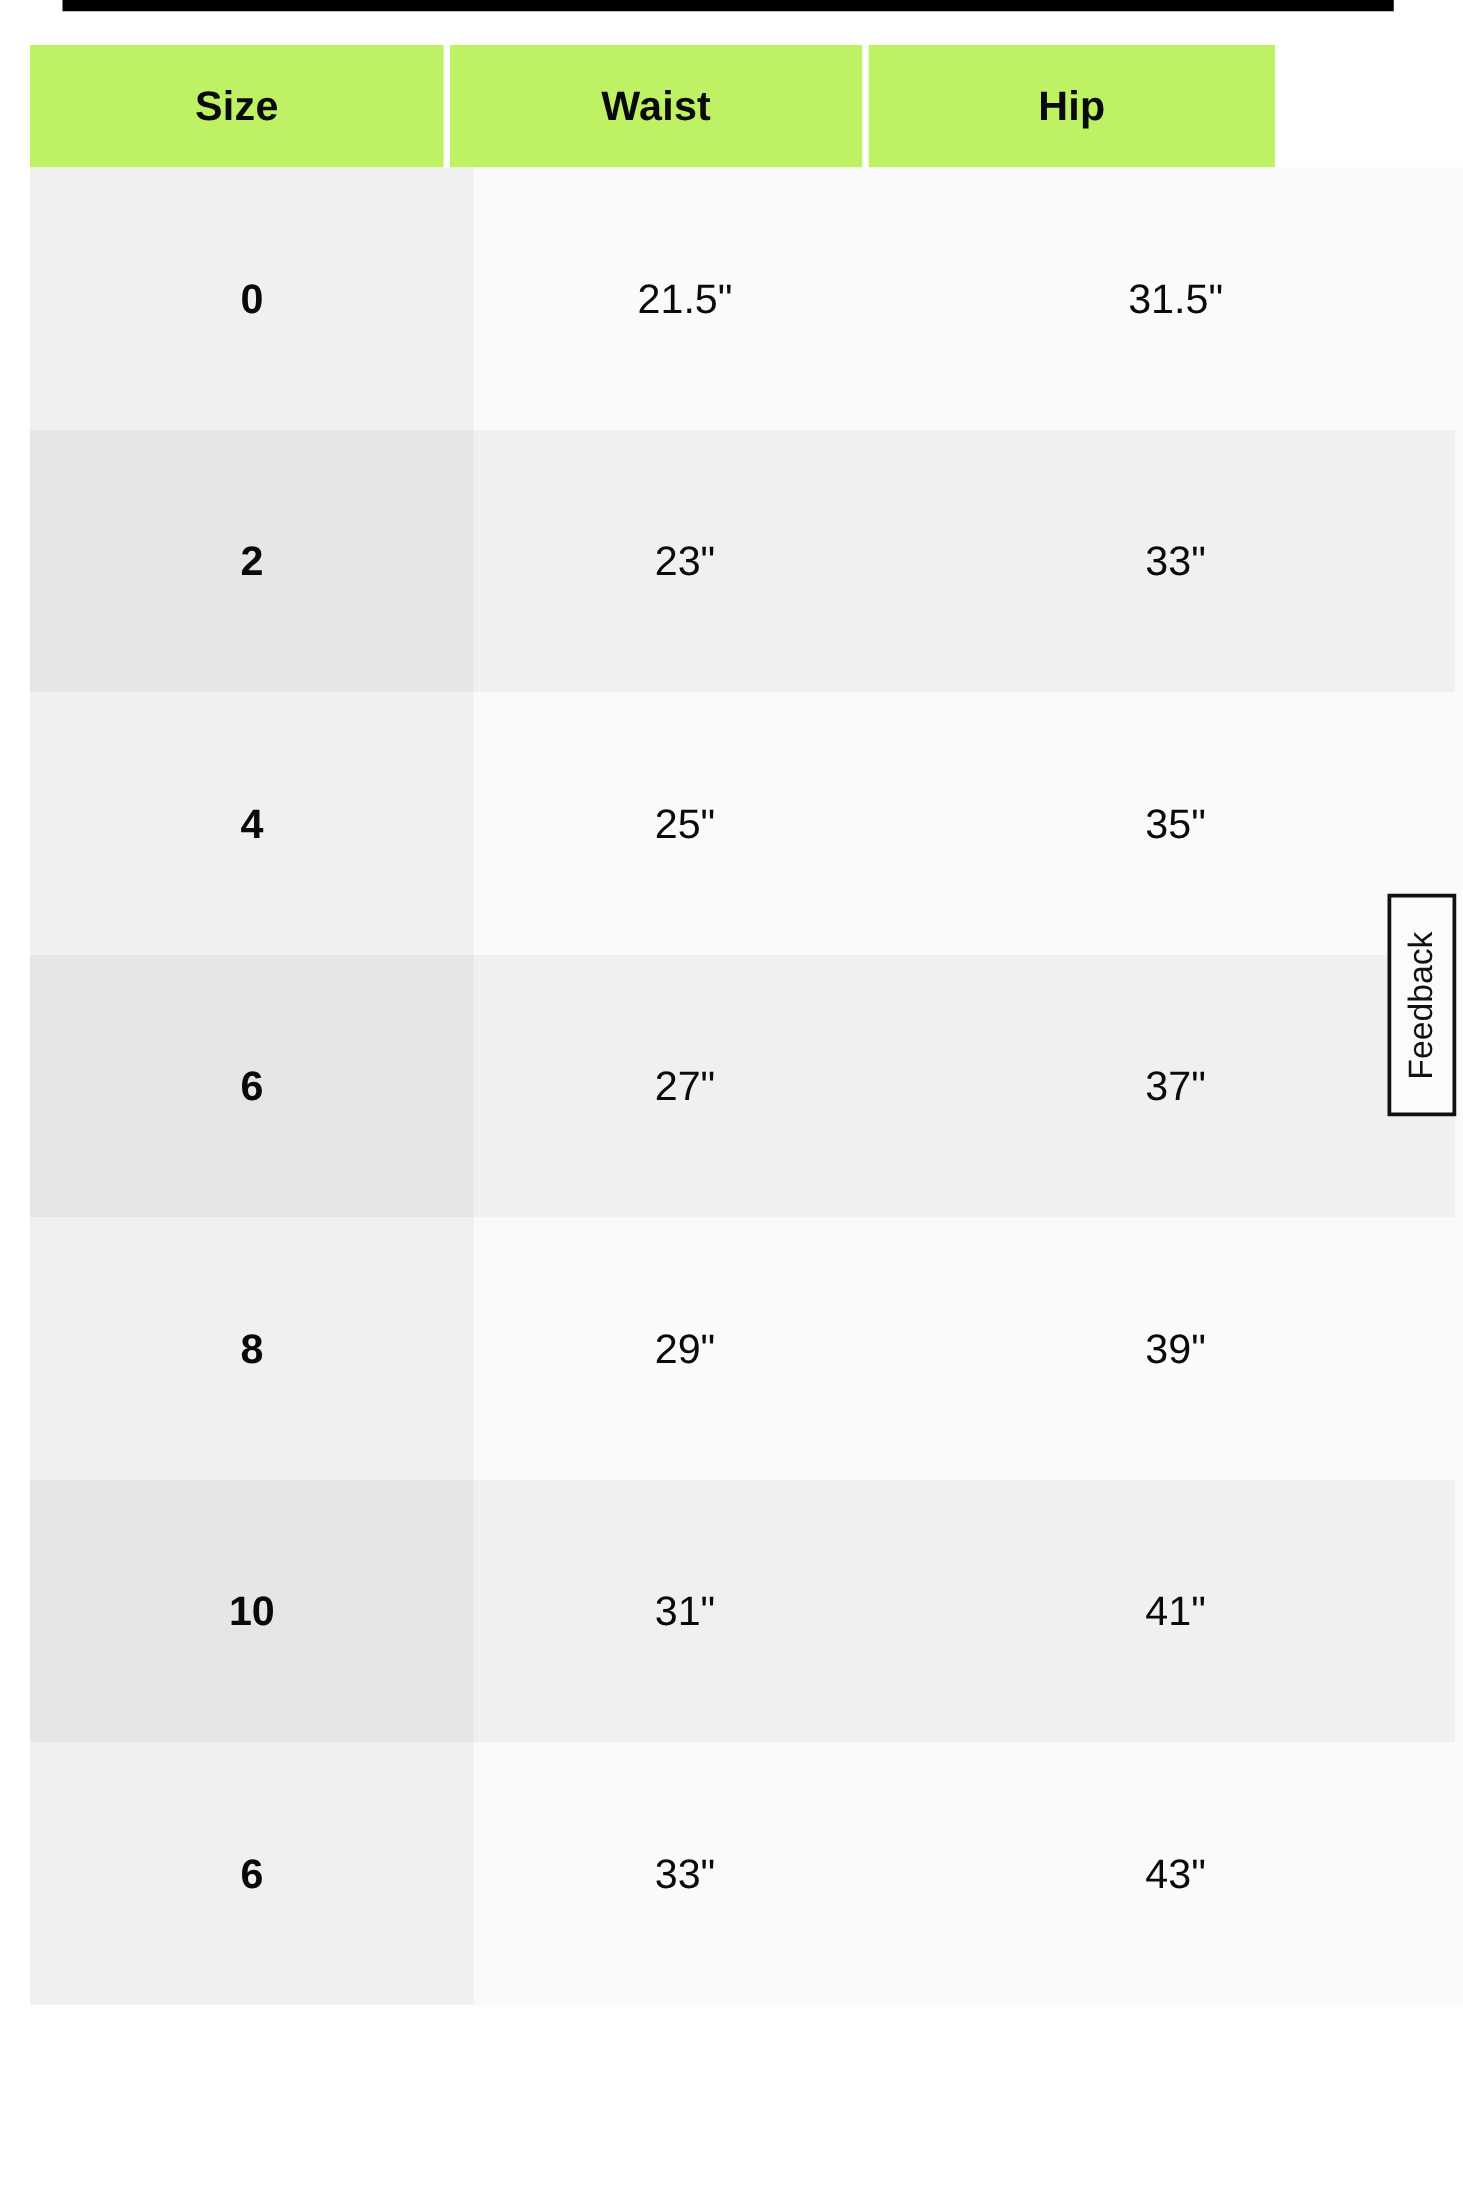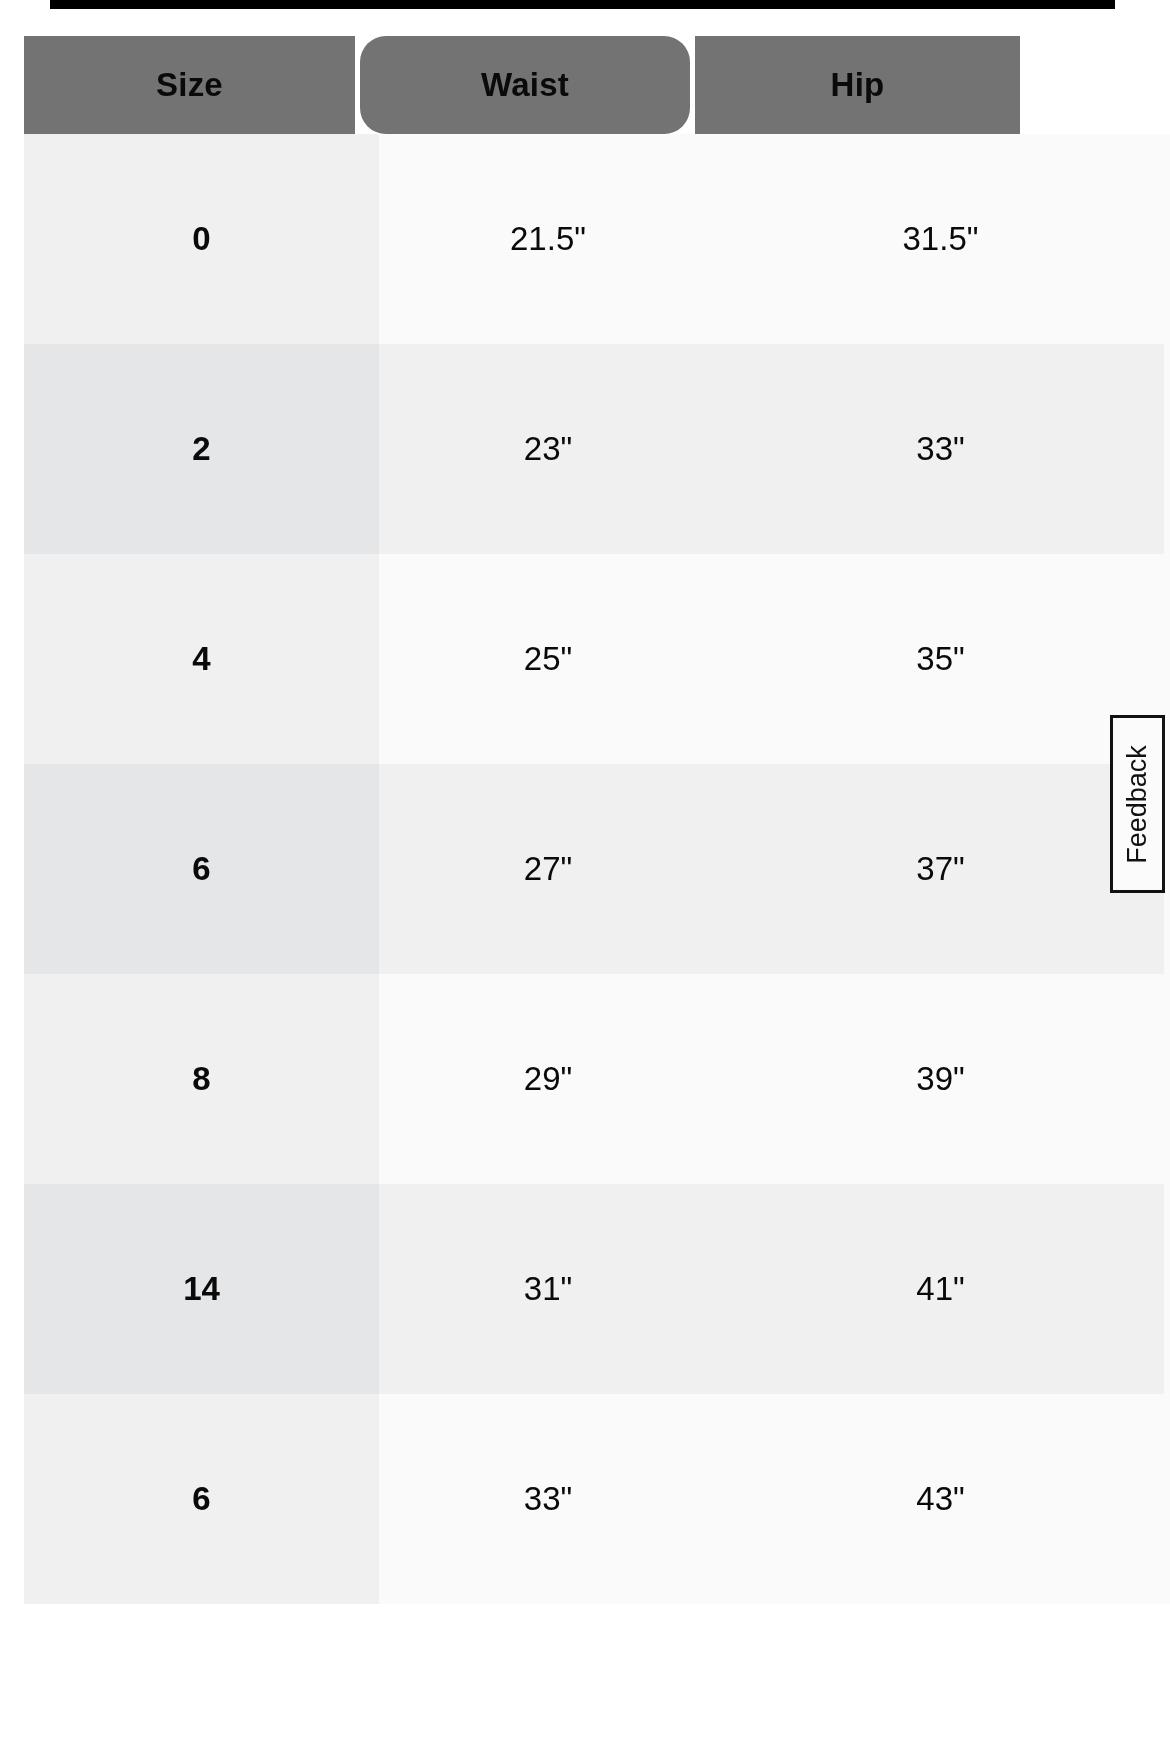--- a/index.html
+++ b/index.html
@@ -37,35 +37,35 @@
   .srow {
     display: flex;
     width: 1170px;
   }
 
   
   .hrow {
     height: 98px;
   }
   .hcell {
-    background: #737373;
+    background: #bef264;
     display: flex;
     align-items: center;
     justify-content: center;
     font-size: 33px;
     font-weight: bold;
     color: #0a0a0a;
     letter-spacing: 0.2px;
   }
   .hspacer-left  { width: 24px; background: #ffffff; }
   .hgap          { width: 5px;  background: #ffffff; }
   .hspacer-right { flex: 1;     background: #ffffff; }
 
   .hcell-size  { width: 331px; }
-  .hcell-waist { width: 330px; border-radius: 26px; }
+  .hcell-waist { width: 330px; }
   .hcell-hip   { width: 325px; }
 
   
   .brow {
     height: 210px;
   }
   .bcell {
     display: flex;
     align-items: center;
     justify-content: center;
@@ -170,21 +170,21 @@
   <div class="srow brow light">
     <div class="bspacer-left"></div>
     <div class="bcell bcell-size">8</div>
     <div class="bcell bcell-waist">29"</div>
     <div class="bcell bcell-hip">39"</div>
     <div class="bspacer-right"></div>
   </div>
 
   <div class="srow brow dark">
     <div class="bspacer-left"></div>
-    <div class="bcell bcell-size">14</div>
+    <div class="bcell bcell-size">10</div>
     <div class="bcell bcell-waist">31"</div>
     <div class="bcell bcell-hip">41"</div>
     <div class="bspacer-right"></div>
   </div>
 
   <div class="srow brow light">
     <div class="bspacer-left"></div>
     <div class="bcell bcell-size">6</div>
     <div class="bcell bcell-waist">33"</div>
     <div class="bcell bcell-hip">43"</div>

